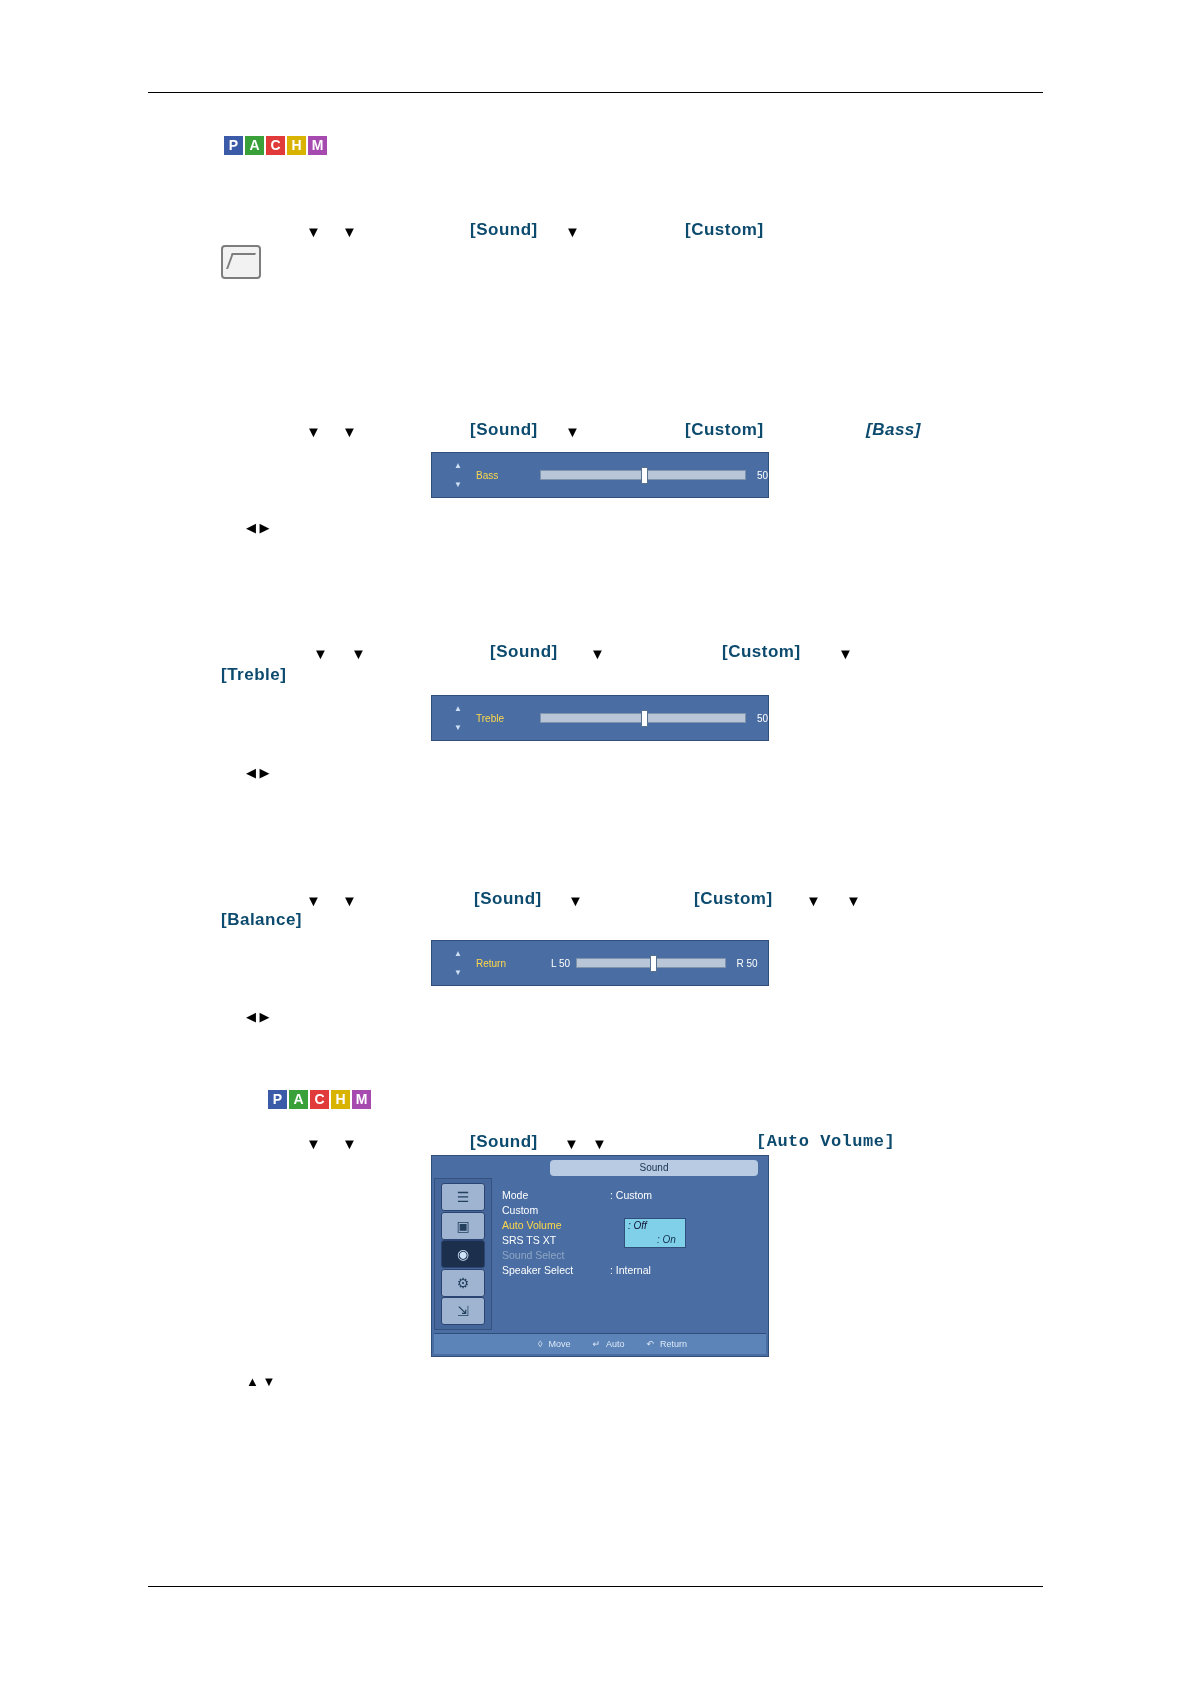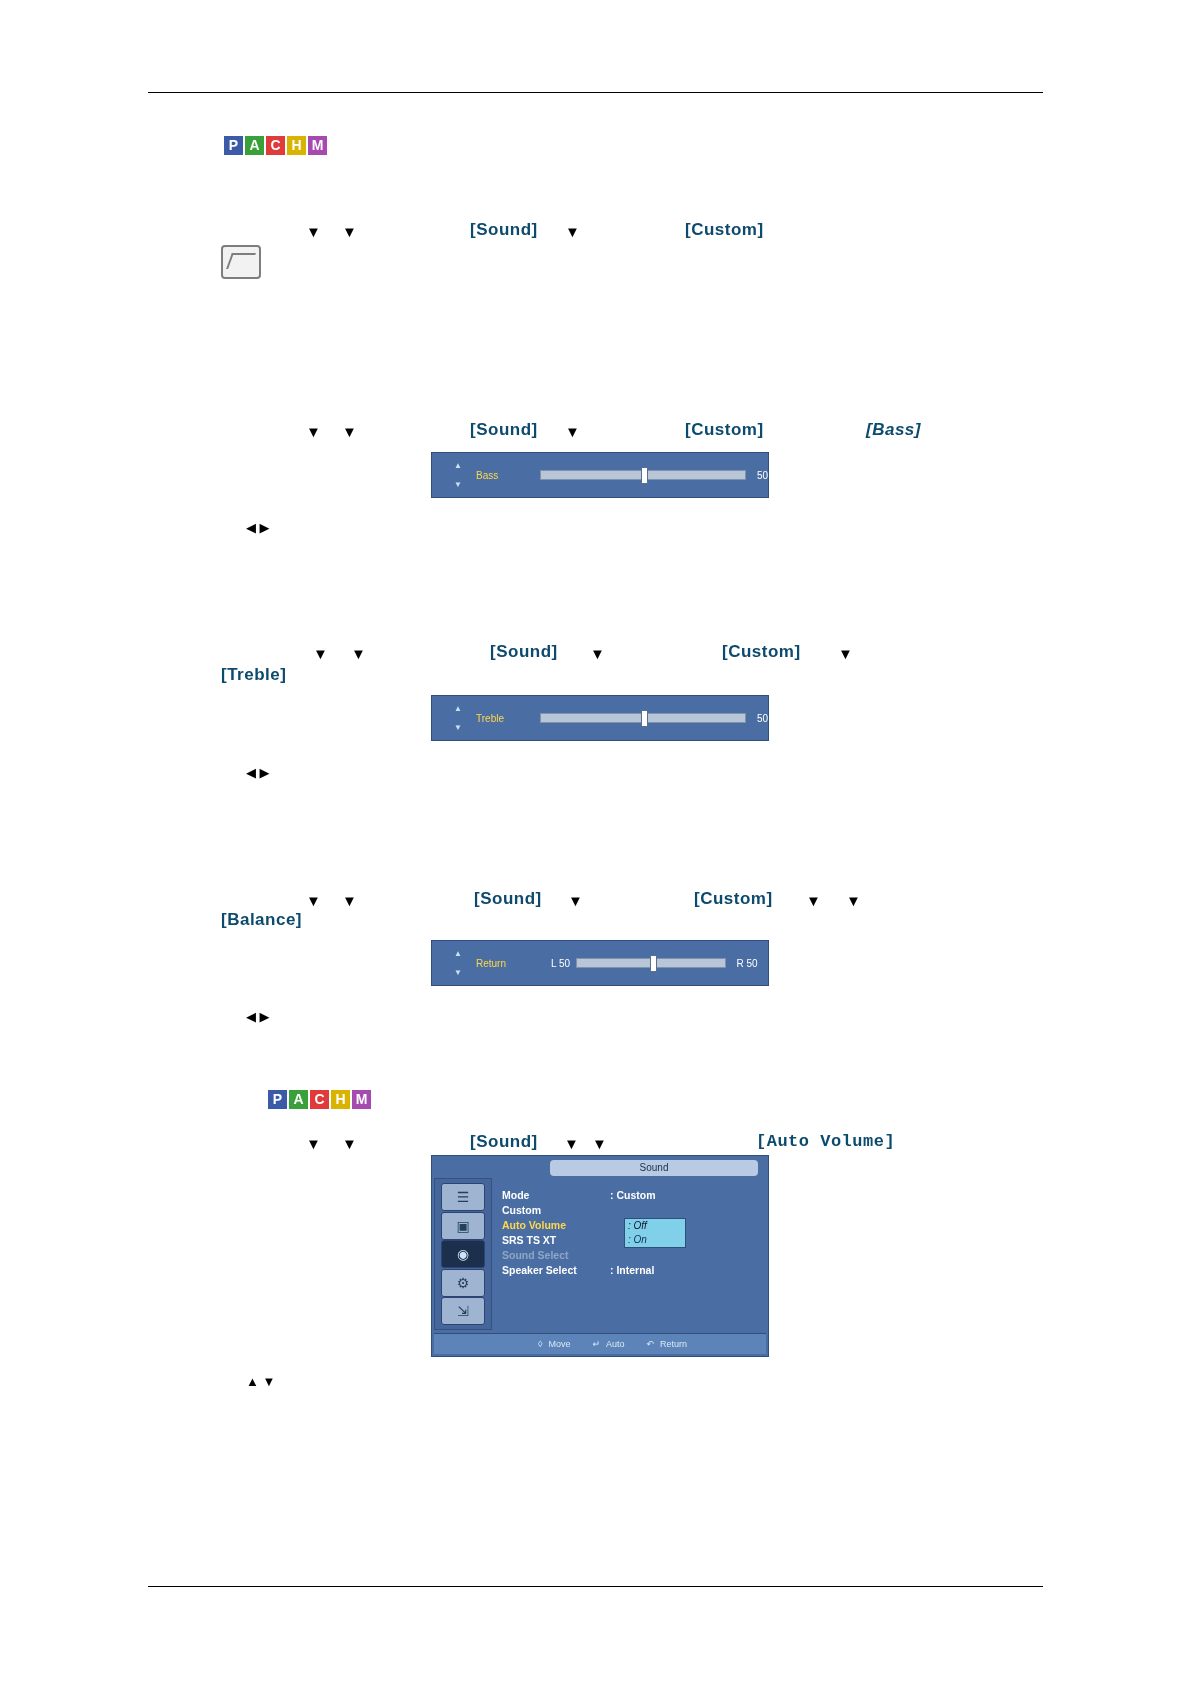--- a/index.html
+++ b/index.html
@@ -37,28 +37,28 @@
   .track{position:relative;height:8px;background:#b9c6d8;border:1px solid #7f93ad;flex:1;}
   .knob{position:absolute;top:-4px;width:5px;height:15px;background:#ffffff;border:1px solid #56718f;}
   .val{color:#ffffff;font-size:10px;width:22px;text-align:right;}
 
   
   .osd-menu{position:absolute;width:336px;height:200px;background:#4a6ea3;border:1px solid #2f4f7a;}
   .osd-title{position:absolute;left:118px;top:4px;width:208px;height:16px;background:#b9cbe2;border-radius:4px;color:#1b3câ;color:#16314f;font-size:10px;text-align:center;line-height:16px;}
   .icon-col{position:absolute;left:2px;top:22px;width:56px;bottom:26px;background:#44669a;border:1px solid #35527f;display:flex;flex-direction:column;align-items:center;justify-content:space-between;padding:4px 0;}
   .osd-icon{width:42px;height:26px;border:1px solid #2b4472;background:#9fb4d0;border-radius:3px;position:relative;display:flex;align-items:center;justify-content:center;font-size:14px;color:#23405f;}
   .osd-icon.sel{background:#1c2f4d;color:#cfe2f7;}
-  .menu-rows{position:absolute;left:70px;top:32px;right:18px;font-weight:bold;}
+  .menu-rows{position:absolute;left:70px;top:32px;right:18px;}
   .mrow{display:flex;font-size:10.5px;line-height:15px;color:#ffffff;}
   .mrow .mlabel{width:108px;}
   .mrow.sel .mlabel{color:#ffd84a;}
   .mrow.dim .mlabel,.mrow.dim .mval{color:#8fa6c4;}
   .opt-box{position:absolute;left:192px;width:60px;background:#7fd0e8;border:1px solid #2f4f7a;}
   .opt-box div{font-size:10px;line-height:14px;color:#113;padding-left:3px;}
-  .opt-box div.on{color:#12304f;}
+  .opt-box div.on{color:#12304f;margin-left:29px;}
   .osd-foot{position:absolute;left:2px;right:2px;bottom:2px;height:20px;background:#5d84b8;border-top:1px solid #2f4f7a;display:flex;align-items:center;gap:22px;padding-left:104px;color:#dbe8f7;font-size:9px;}
   .osd-foot span.g{font-size:9px;}
 </style>
 </head>
 <body>
 
 <div class="page">
 
   <div class="rule top"></div>
   <div class="rule bottom"></div>

